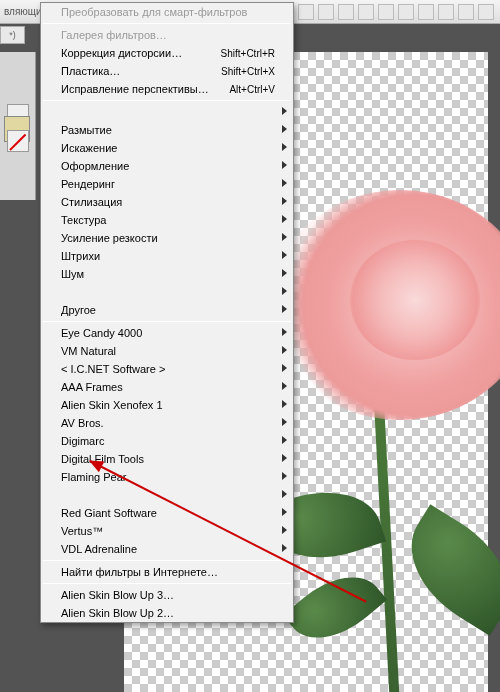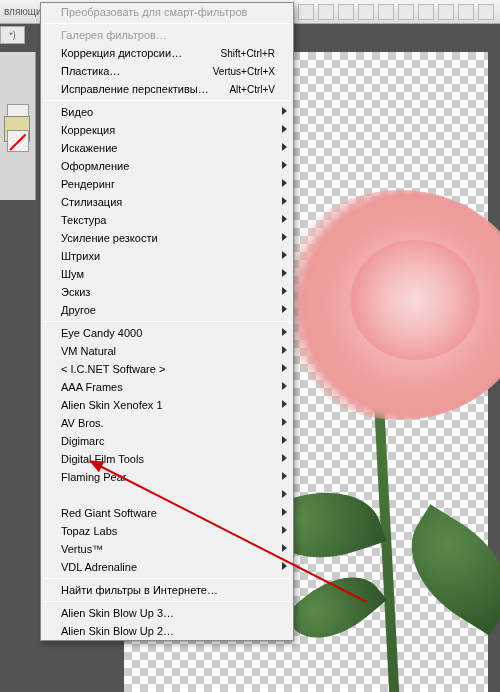--- a/index.html
+++ b/index.html
@@ -252,33 +252,32 @@
     <div class="menu-sep"></div>
     <div class="menu-row disabled">
       <span class="menu-label">Галерея фильтров…</span>
     </div>
     <div class="menu-row">
       <span class="menu-label">Коррекция дисторсии…</span>
       <span class="menu-shortcut">Shift+Ctrl+R</span>
     </div>
     <div class="menu-row">
       <span class="menu-label">Пластика…</span>
-      <span class="menu-shortcut">Vertus+Ctrl+X</span>
+      <span class="menu-shortcut">Shift+Ctrl+X</span>
     </div>
     <div class="menu-row">
       <span class="menu-label">Исправление перспективы…</span>
       <span class="menu-shortcut">Alt+Ctrl+V</span>
     </div>
     <div class="menu-sep"></div>
     <div class="menu-row">
-      <span class="menu-label">Видео</span>
-      <span class="menu-arrow"></span>
-    </div>
-    <div class="menu-row">
-      <span class="menu-label">Коррекция</span>
+      <span class="menu-arrow"></span>
+    </div>
+    <div class="menu-row">
+      <span class="menu-label">Размытие</span>
       <span class="menu-arrow"></span>
     </div>
     <div class="menu-row">
       <span class="menu-label">Искажение</span>
       <span class="menu-arrow"></span>
     </div>
     <div class="menu-row">
       <span class="menu-label">Оформление</span>
       <span class="menu-arrow"></span>
     </div>
@@ -300,21 +299,20 @@
     </div>
     <div class="menu-row">
       <span class="menu-label">Штрихи</span>
       <span class="menu-arrow"></span>
     </div>
     <div class="menu-row">
       <span class="menu-label">Шум</span>
       <span class="menu-arrow"></span>
     </div>
     <div class="menu-row">
-      <span class="menu-label">Эскиз</span>
       <span class="menu-arrow"></span>
     </div>
     <div class="menu-row">
       <span class="menu-label">Другое</span>
       <span class="menu-arrow"></span>
     </div>
     <div class="menu-sep"></div>
     <div class="menu-row">
       <span class="menu-label"> Eye Candy 4000</span>
       <span class="menu-arrow"></span>
@@ -352,24 +350,20 @@
       <span class="menu-arrow"></span>
     </div>
     <div class="menu-row">
       <span class="menu-arrow"></span>
     </div>
     <div class="menu-row">
       <span class="menu-label">Red Giant Software</span>
       <span class="menu-arrow"></span>
     </div>
     <div class="menu-row">
-      <span class="menu-label">Topaz Labs</span>
-      <span class="menu-arrow"></span>
-    </div>
-    <div class="menu-row">
       <span class="menu-label">Vertus™</span>
       <span class="menu-arrow"></span>
     </div>
     <div class="menu-row">
       <span class="menu-label">VDL Adrenaline</span>
       <span class="menu-arrow"></span>
     </div>
     <div class="menu-sep"></div>
     <div class="menu-row">
       <span class="menu-label">Найти фильтры в Интернете…</span>

